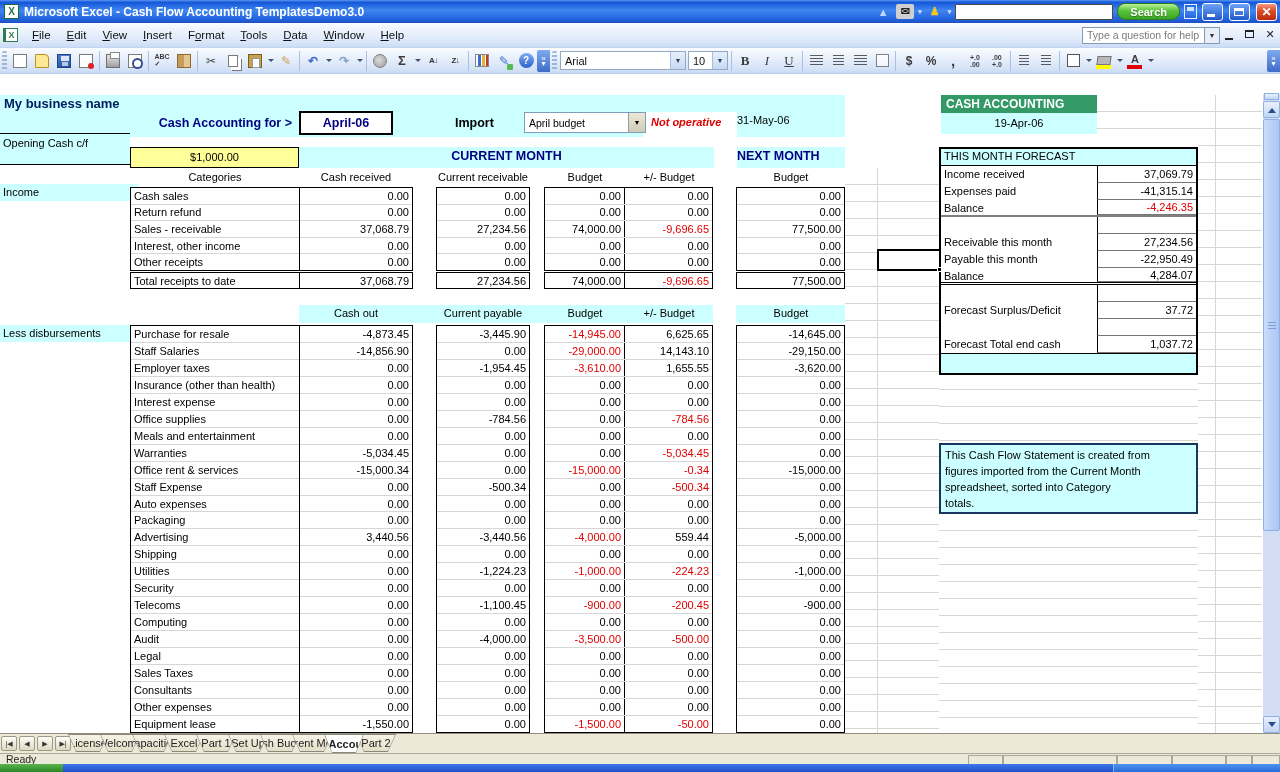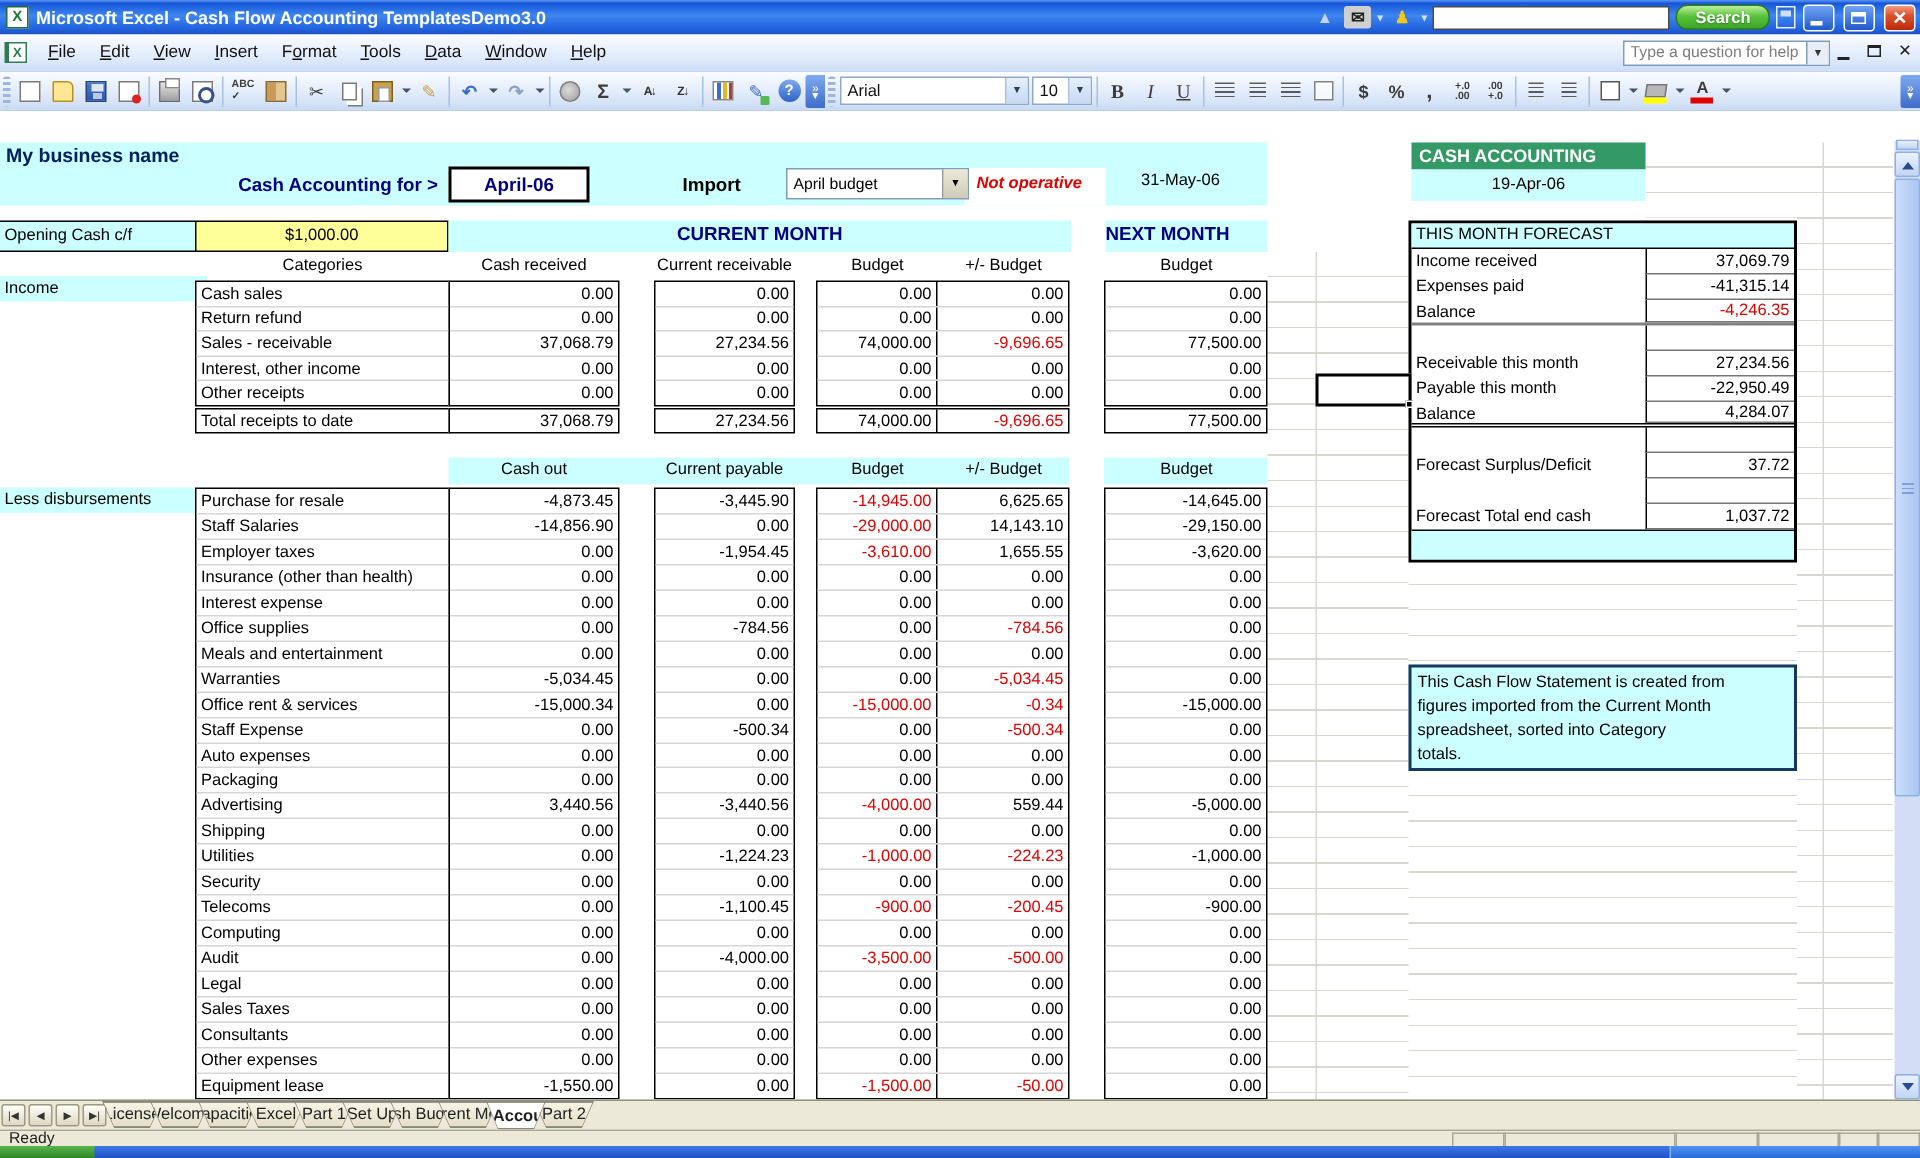--- a/index.html
+++ b/index.html
@@ -336,25 +336,25 @@
     <div class="abs" style="left:643px;top:19px;width:94px;height:25px;background:#fff"></div>
     <div class="abs navyb" style="left:4px;top:3px;font-size:13px;color:#002060">My business name</div>
     <div class="abs navyb" style="left:120px;top:23px;width:172px;text-align:right;font-size:12.5px">Cash Accounting for &gt;</div>
     <div class="abs navyb" style="left:299px;top:18px;width:94px;height:24px;border:2px solid #000;background:#fff;text-align:center;font-size:12.5px;line-height:20px">April-06</div>
     <div class="abs" style="left:455px;top:23px;font-weight:bold;font-size:12.5px">Import</div>
     <div class="abs" style="left:524px;top:19px;width:122px;height:21px;background:#fff;border:1px solid #7F9DB9;display:flex;align-items:center">
       <span style="flex:1;padding-left:4px;font-size:10.5px">April budget</span>
       <span style="width:17px;height:19px;background:linear-gradient(#ECE9D8,#CFCBB8);border-left:1px solid #999;display:flex;align-items:center;justify-content:center;font-size:7px">▼</span>
     </div>
     <div class="abs" style="left:651px;top:23px;color:#E00000;font-style:italic;font-size:11px;font-weight:bold">Not operative</div>
-    <div class="abs t11" style="left:737px;top:21px;width:100px;text-align:center">31-May-06</div>
+    <div class="abs t11" style="left:737px;top:21px;width:100px;">31-May-06</div>
     <div class="abs" style="left:941px;top:2px;width:156px;height:18px;background:#339966;color:#fff;font-weight:bold;font-size:12px;padding:2px 0 0 5px">CASH ACCOUNTING</div>
     <div class="abs cyan t11" style="left:941px;top:20px;width:156px;height:21px;text-align:center;padding-top:4px">19-Apr-06</div>
 
-    <div class="abs cyan t11" style="left:0;top:54px;width:130px;height:21px;border-top:1px solid #000;border-bottom:1px solid #000;padding:3px 0 0 3px">Opening Cash c/f</div>
+    <div class="abs cyan t11" style="left:0;top:40px;width:130px;height:32px;border-top:1px solid #000;border-bottom:1px solid #000;padding:3px 0 0 3px">Opening Cash c/f</div>
     <div class="abs t11" style="left:130px;top:54px;width:169px;height:21px;background:#FFFF99;border:1px solid #000;text-align:center;padding-top:3px">$1,000.00</div>
     <div class="abs cyan navyb" style="left:299px;top:54px;width:415px;height:21px;text-align:center;font-size:12.5px;padding-top:2px">CURRENT MONTH</div>
     <div class="abs cyan navyb" style="left:737px;top:54px;width:108px;height:21px;text-align:left;font-size:12.5px;padding-top:2px">NEXT MONTH</div>
 
     <div class="hdr" style="left:155px;top:78px">Categories</div>
     <div class="hdr" style="left:296px;top:78px">Cash received</div>
     <div class="hdr" style="left:423px;top:78px">Current receivable</div>
     <div class="hdr" style="left:525px;top:78px">Budget</div>
     <div class="hdr" style="left:609px;top:78px">+/- Budget</div>
     <div class="hdr" style="left:731px;top:78px">Budget</div>

